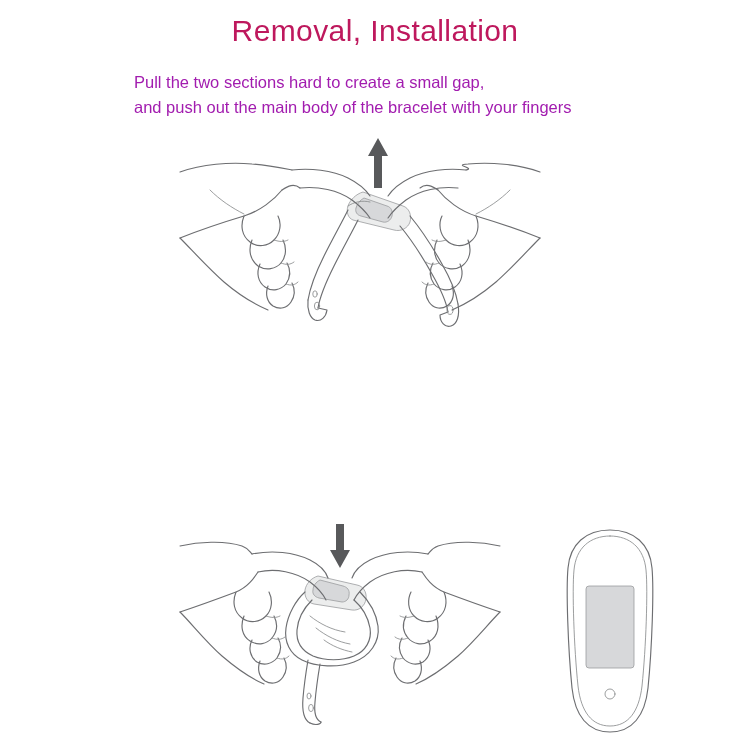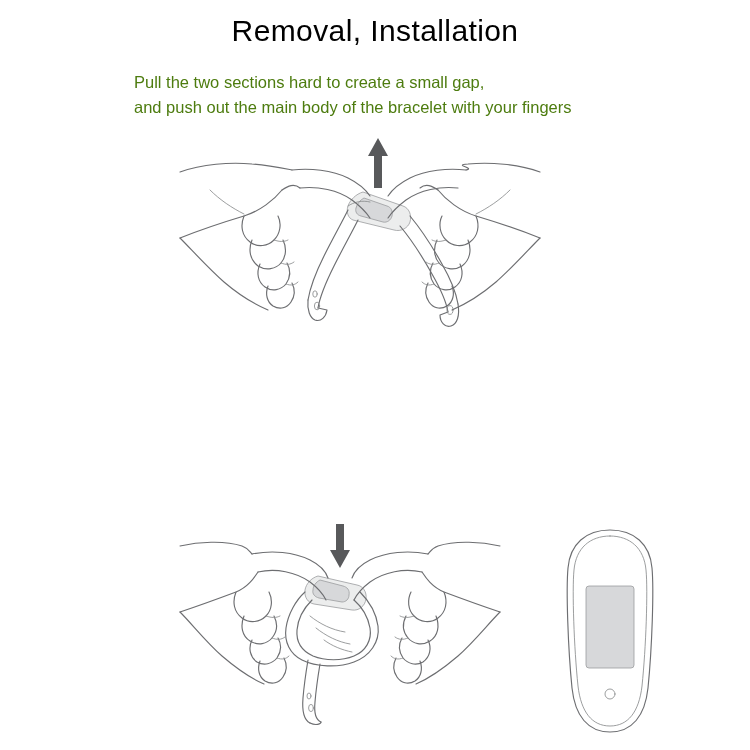--- a/index.html
+++ b/index.html
@@ -22,27 +22,27 @@
   }
   .title {
     position: absolute;
     top: 14px;
     left: 0;
     width: 750px;
     text-align: center;
     font-size: 30px;
     font-weight: 400;
     letter-spacing: 0.4px;
-    color: #000000;
+    color: #be185d;
   }
   .caption {
     position: absolute;
     font-size: 16.5px;
     line-height: 25px;
-    color: #4d7c0f;
+    color: #a21caf;
     white-space: pre;
   }
   .caption-1 {
     top: 70px;
     left: 134px;
   }
   .caption-2 {
     top: 440px;
     left: 128px;
   }

